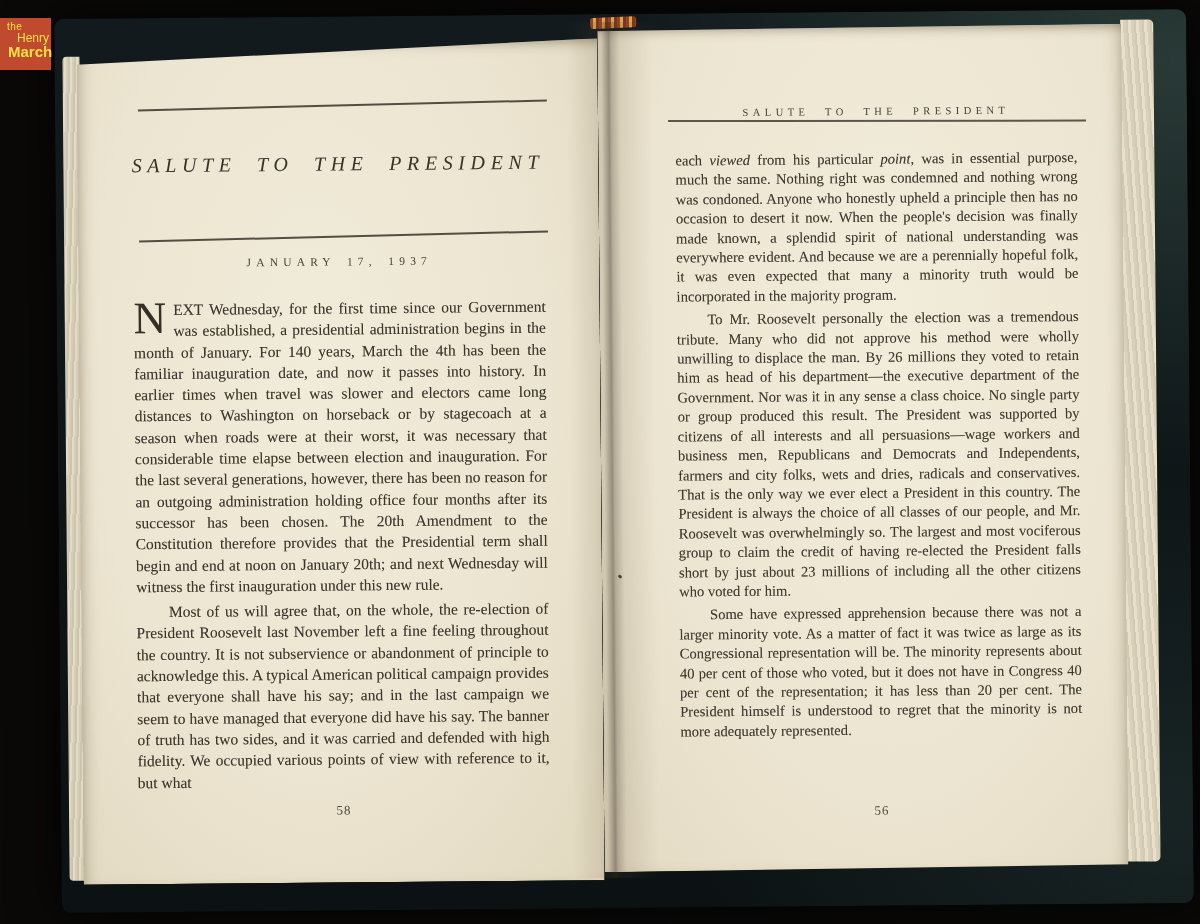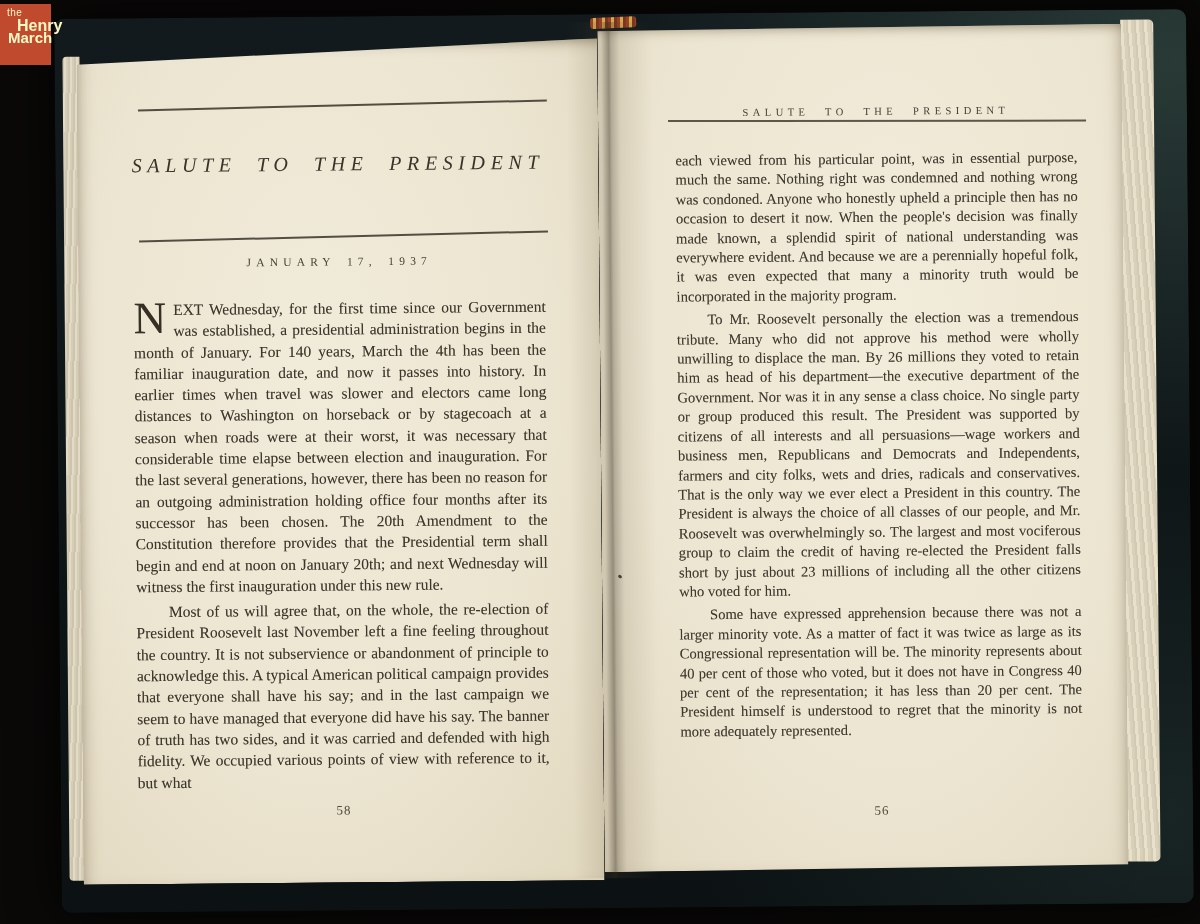--- a/index.html
+++ b/index.html
@@ -48,36 +48,36 @@
   .body-left{position:absolute;left:55px;top:257px;width:412px;
         font-size:15.5px;line-height:21.3px;text-align:justify;hyphens:none;
         color:#3b352b;text-shadow:0 0 .5px rgba(59,53,43,.35);}
   .body-right{position:absolute;left:77px;top:124px;width:402px;
         font-size:14.6px;line-height:19.4px;text-align:justify;hyphens:none;
         color:#3e382e;text-shadow:0 0 .5px rgba(62,56,46,.35);}
   .par{margin:0;}
   .par + .par{margin-top:4px;}
   .indent{text-indent:2.1em;}
   .dropcap{float:left;font-size:45px;line-height:35px;margin:2px 7px 0 0;color:#352f26;}
-  .it{}
+  .it{font-style:italic;}
   .pagenum{position:absolute;text-align:center;font-size:13px;color:#514b3c;letter-spacing:1px;}
   .pagenum-left{left:55px;width:412px;top:762px;}
   .pagenum-right{left:77px;width:402px;top:777px;}
   
   .running-head{position:absolute;left:77px;width:402px;top:80px;text-align:center;
         font-size:10.5px;color:#443e33;letter-spacing:.42em;word-spacing:.85em;white-space:nowrap;}
   .head-rule{left:70px;width:418px;top:94px;transform:rotate(0.45deg);background:rgba(56,50,40,.8);}
   .speck{position:absolute;left:16px;top:547px;width:4px;height:3px;border-radius:50%;
          background:#4a4338;transform:rotate(35deg);}
   
-  .badge{position:absolute;left:0;top:4px;width:51px;height:61px;background:#bf4a2e;
-         font-family:"Liberation Sans","DejaVu Sans",sans-serif;color:#fef9c3;}
+  .badge{position:absolute;left:0;top:18px;width:51px;height:52px;background:#bf4a2e;
+         font-family:"Liberation Sans","DejaVu Sans",sans-serif;color:#fde047;}
   .badge span{position:absolute;line-height:1;}
   .b-the  {left:7px; top:4px; font-size:10px;letter-spacing:.5px;}
-  .b-henry{left:17px;top:14px;font-size:16px;font-weight:bold;}
+  .b-henry{left:17px;top:14px;font-size:12px;font-weight:normal;}
   .b-ford {left:8px; top:26px;font-size:15px;font-weight:bold;}
 </style>
 </head>
 <body>
 
 <div class="scene">
   <div class="book">
     <div class="cover"></div>
     <div class="edges edges-left"></div>
     <div class="edges edges-right"></div>

